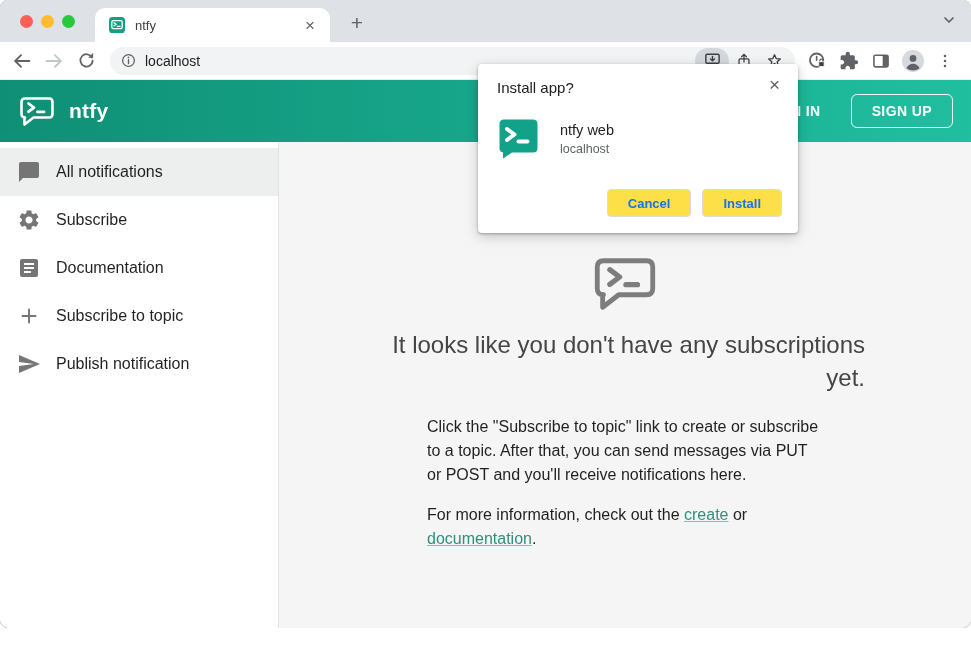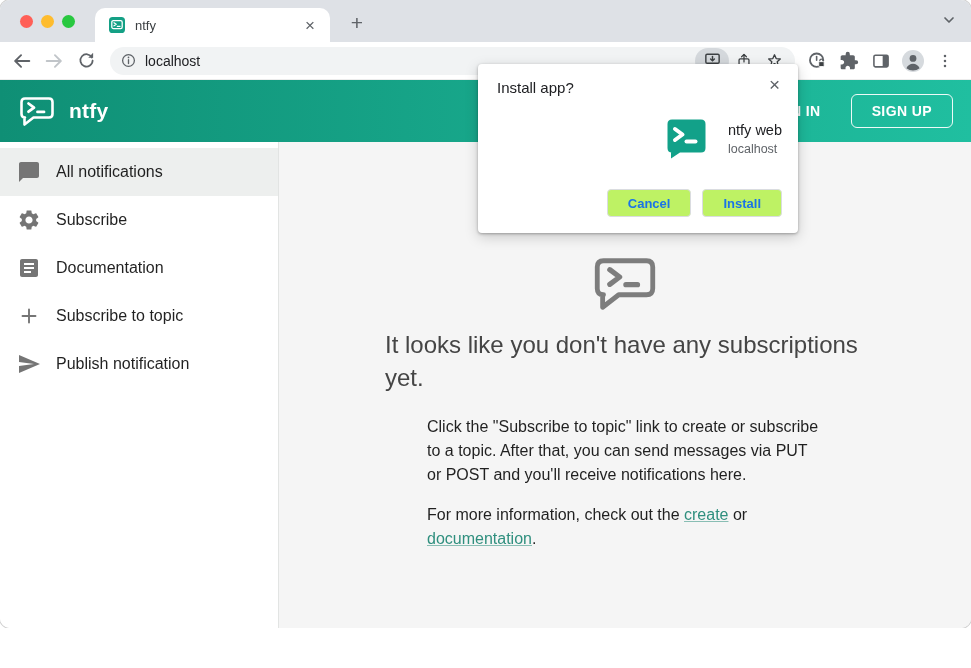--- a/index.html
+++ b/index.html
@@ -74,45 +74,45 @@
   }
   .side-item.selected { background:#edefee; }
   .side-icon { width:24px; height:24px; flex:0 0 auto; display:flex; align-items:center; justify-content:center; }
 
   .main {
     flex:1; background:#f5f5f5; display:flex; flex-direction:column; align-items:center;
     padding-top:112px;
   }
   .empty-logo { margin-bottom:8px; }
   .empty-headline {
-    font-size:24px; font-weight:400; color:#454545; text-align:left;
+    font-size:24px; font-weight:400; color:#454545; text-align:right;
     line-height:33px; margin:6px 0 0; max-width:480px;
   }
   .empty-col { width:396px; margin-top:21px; }
   .empty-col p { font-size:16px; line-height:24px; color:rgba(0,0,0,.87); margin:0 0 16px; }
   .empty-col a { color:#2f8f7e; text-decoration:underline; text-decoration-color:rgba(47,143,126,.55); cursor:pointer; }
 
   
   .popup {
     position:absolute; left:478px; top:64px; width:320px;
     background:#fff; border-radius:4px; z-index:20;
     box-shadow:0 1px 3px rgba(0,0,0,.3), 0 4px 14px rgba(0,0,0,.18);
     padding:15px 16px 16px 19px;
   }
   .popup-title { font-size:15px; color:#202124; }
   .popup-close {
     position:absolute; right:12px; top:9px; font-size:19px; color:#5f6368;
     background:none; border:none; padding:2px 6px; line-height:1; font-family:inherit;
   }
-  .popup-app { display:flex; align-items:center; gap:20px; margin-top:21px;justify-content:flex-end; }
+  .popup-app { display:flex; align-items:center; gap:20px; margin-top:21px; }
   .popup-app-name { font-size:14.5px; color:#202124; }
   .popup-app-origin { font-size:12.5px; color:#5f6368; margin-top:4px; }
   .popup-actions { display:flex; justify-content:flex-end; gap:11px; margin-top:29px; }
   .popup-btn {
-    min-width:70px; height:28px; background:#bef264; border:1px solid #dadce0; border-radius:4px;
+    min-width:70px; height:28px; background:#fde047; border:1px solid #dadce0; border-radius:4px;
     color:#1a73e8; font-size:13px; font-weight:bold; font-family:inherit; padding:0 20px;
   }
 </style>
 </head>
 <body>
 
 <div class="window">
 
   <div class="tabstrip">
     <div class="traffic-lights">

